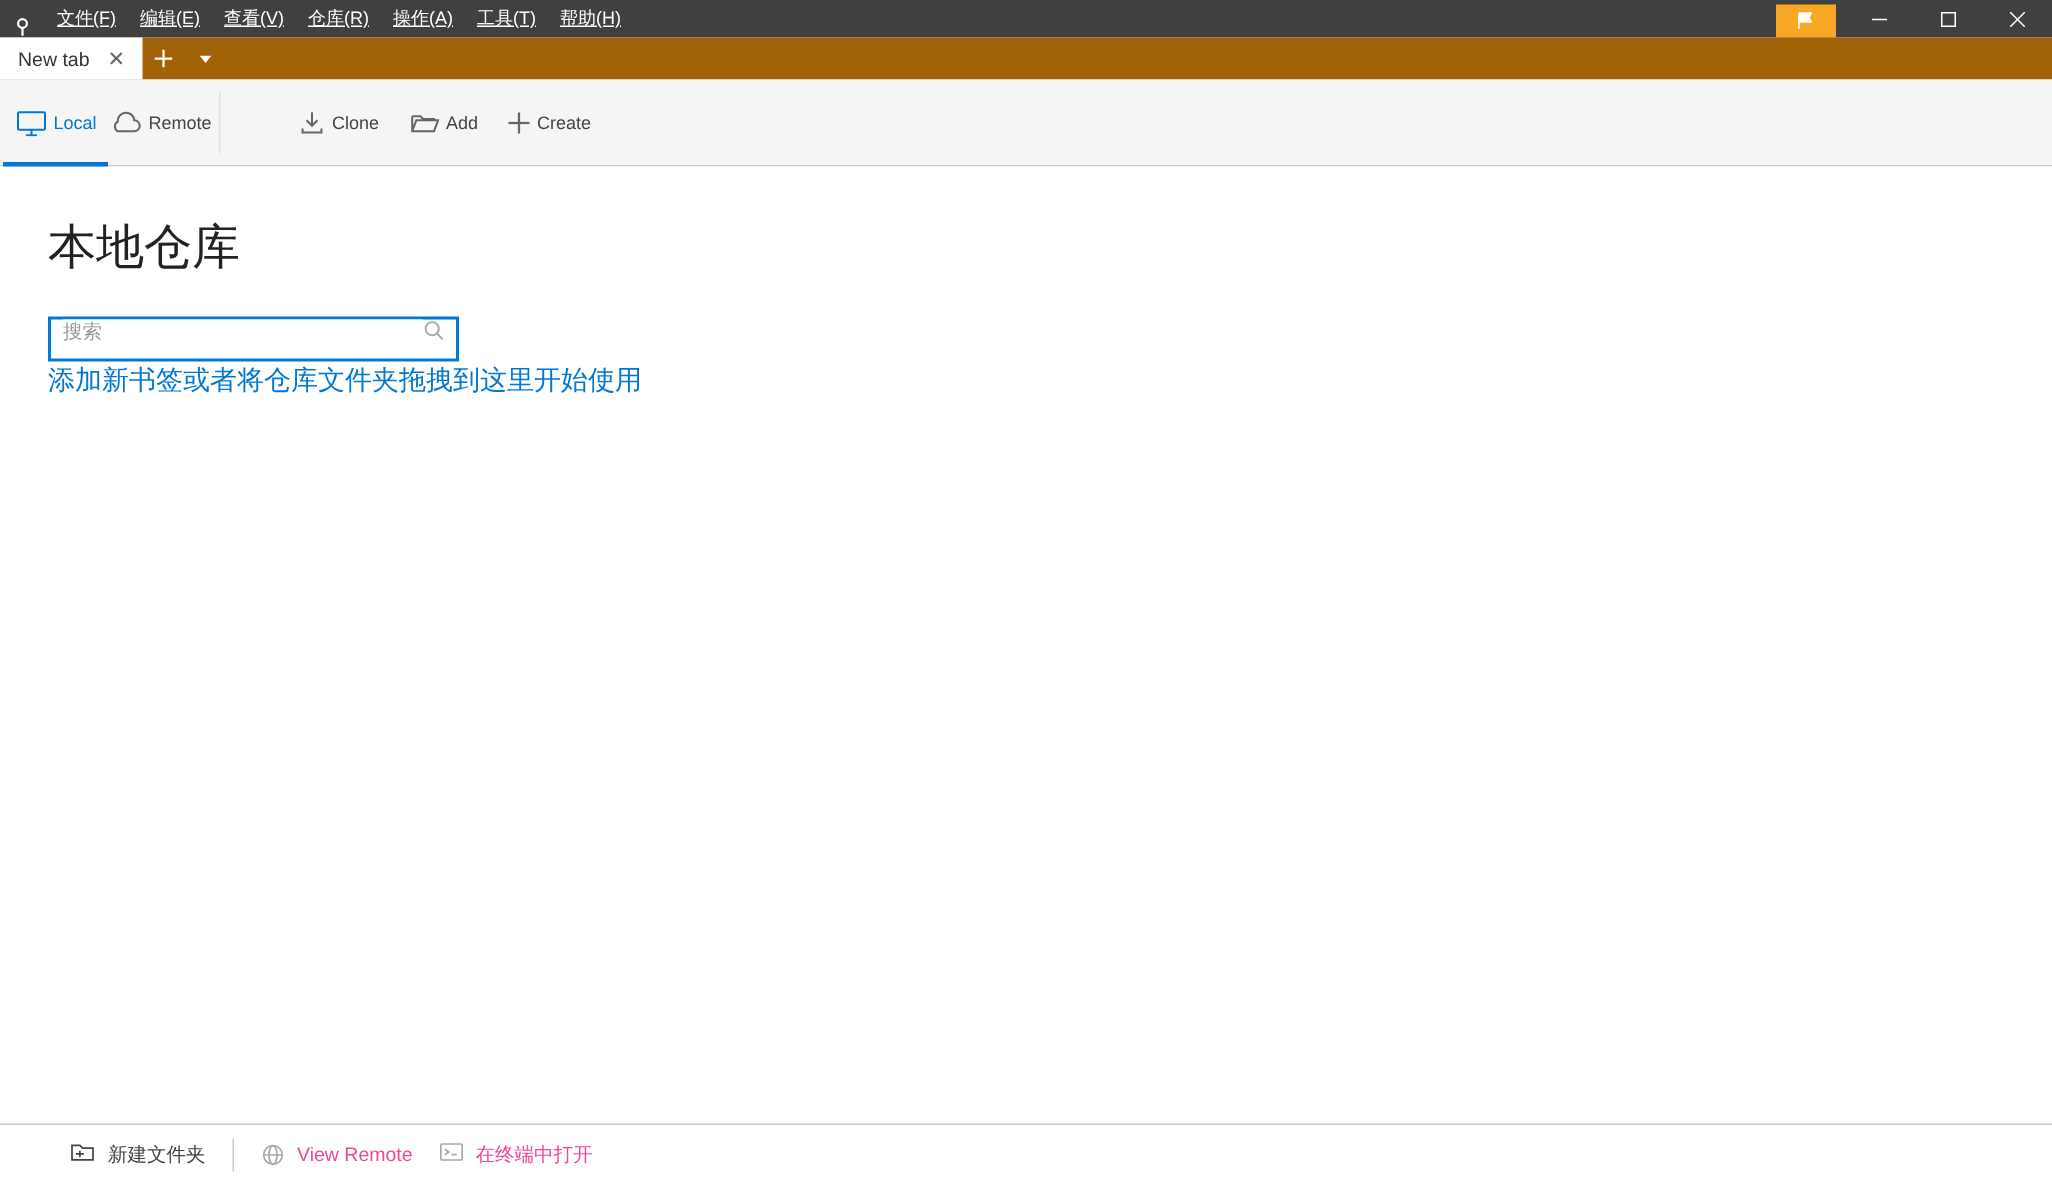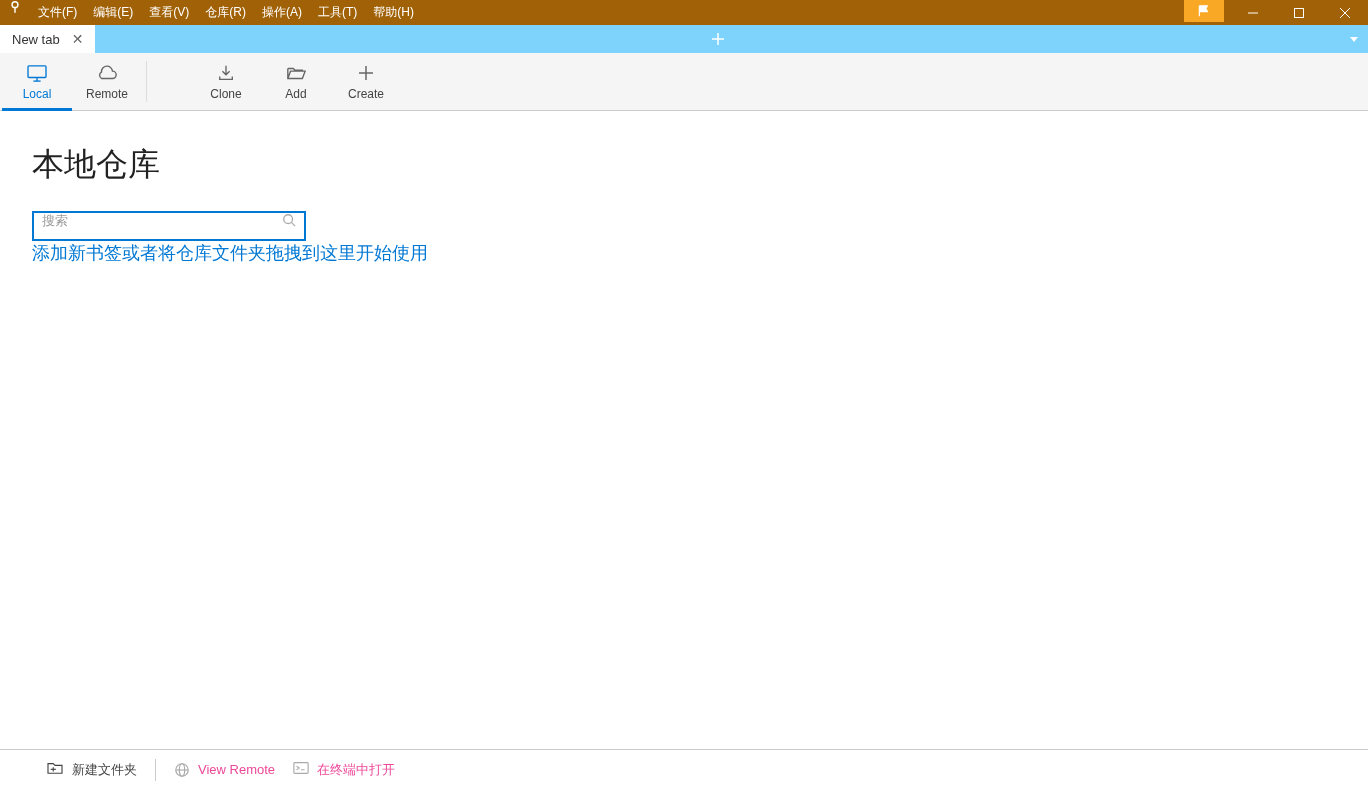--- a/index.html
+++ b/index.html
@@ -1,29 +1,29 @@
 <!DOCTYPE html>
 <html><head>
   <meta charset="utf-8">
   <style>
     * { margin: 0; padding: 0; box-sizing: border-box; font-family: "Segoe UI", "Microsoft YaHei", Arial, sans-serif; }
     body { width: 1368px; height: 789px; display: flex; flex-direction: column; background: #fff; overflow: hidden; }
-    .titlebar { height: 25px; background: #a16207; display: flex; align-items: flex-start; color: #fff; font-size: 12px; }
+    .titlebar { height: 25px; background: #404040; display: flex; align-items: flex-end; color: #fff; font-size: 12px; text-decoration: underline; }
     .app-icon { width: 30px; display: flex; align-items: center; justify-content: center; }
     .menu { display: flex; gap: 0; }
     .menu-item { padding: 0 8px; cursor: default; line-height: 25px; }
     .titlebar-spacer { flex: 1; }
     .flag-btn { width: 40px; height: 22px; background: #f9a825; display: flex; align-items: center; justify-content: center; margin-right: 6px; }
     .win-btn { width: 46px; height: 25px; display: flex; align-items: center; justify-content: center; }
-    .tabbar { height: 28px; background: #7dd3fc; display: flex; align-items: stretch; justify-content: space-between; }
+    .tabbar { height: 28px; background: #a16207; display: flex; align-items: stretch; }
     .tab { background: #fff; color: #333; display: flex; align-items: center; padding: 0 10px 0 12px; font-size: 13px; gap: 10px; min-width: 90px; }
     .tab-close { color: #666; font-size: 14px; padding: 0 2px; }
     .tab-add, .tab-drop { width: 28px; display: flex; align-items: center; justify-content: center; color: #fff; }
     .toolbar { height: 58px; background: #f5f5f5; border-bottom: 1px solid #ccc; display: flex; align-items: stretch; padding-left: 2px; }
-    .tool-btn { width: 70px; display: flex; flex-direction: column; align-items: center; justify-content: center; gap: 4px; font-size: 12px; color: #444; position: relative; }
+    .tool-btn { width: 70px; display: flex; align-items: center; justify-content: center; gap: 4px; font-size: 12px; color: #444; position: relative; }
     .tool-btn.active { color: #0078d4; }
     .tool-btn.active::after { content: ""; position: absolute; bottom: -1px; left: 0; right: 0; height: 3px; background: #0078d4; }
     .tool-sep { width: 1px; background: #ddd; margin: 8px 4px; }
     .tool-icon { height: 20px; display: flex; align-items: center; justify-content: center; }
     .tool-spacer { width: 40px; }
     .content { flex: 1; padding: 32px 32px; background: #fff; }
     .page-title { font-size: 32px; font-weight: 400; color: #222; margin-bottom: 24px; }
     .search-box { width: 274px; height: 30px; border: 2px solid #0078d4; display: flex; align-items: flex-start; padding: 0 8px; }
     .search-box input { flex: 1; border: none; outline: none; font-size: 13px; color: #333; }
     .search-box input::placeholder { color: #999; }

